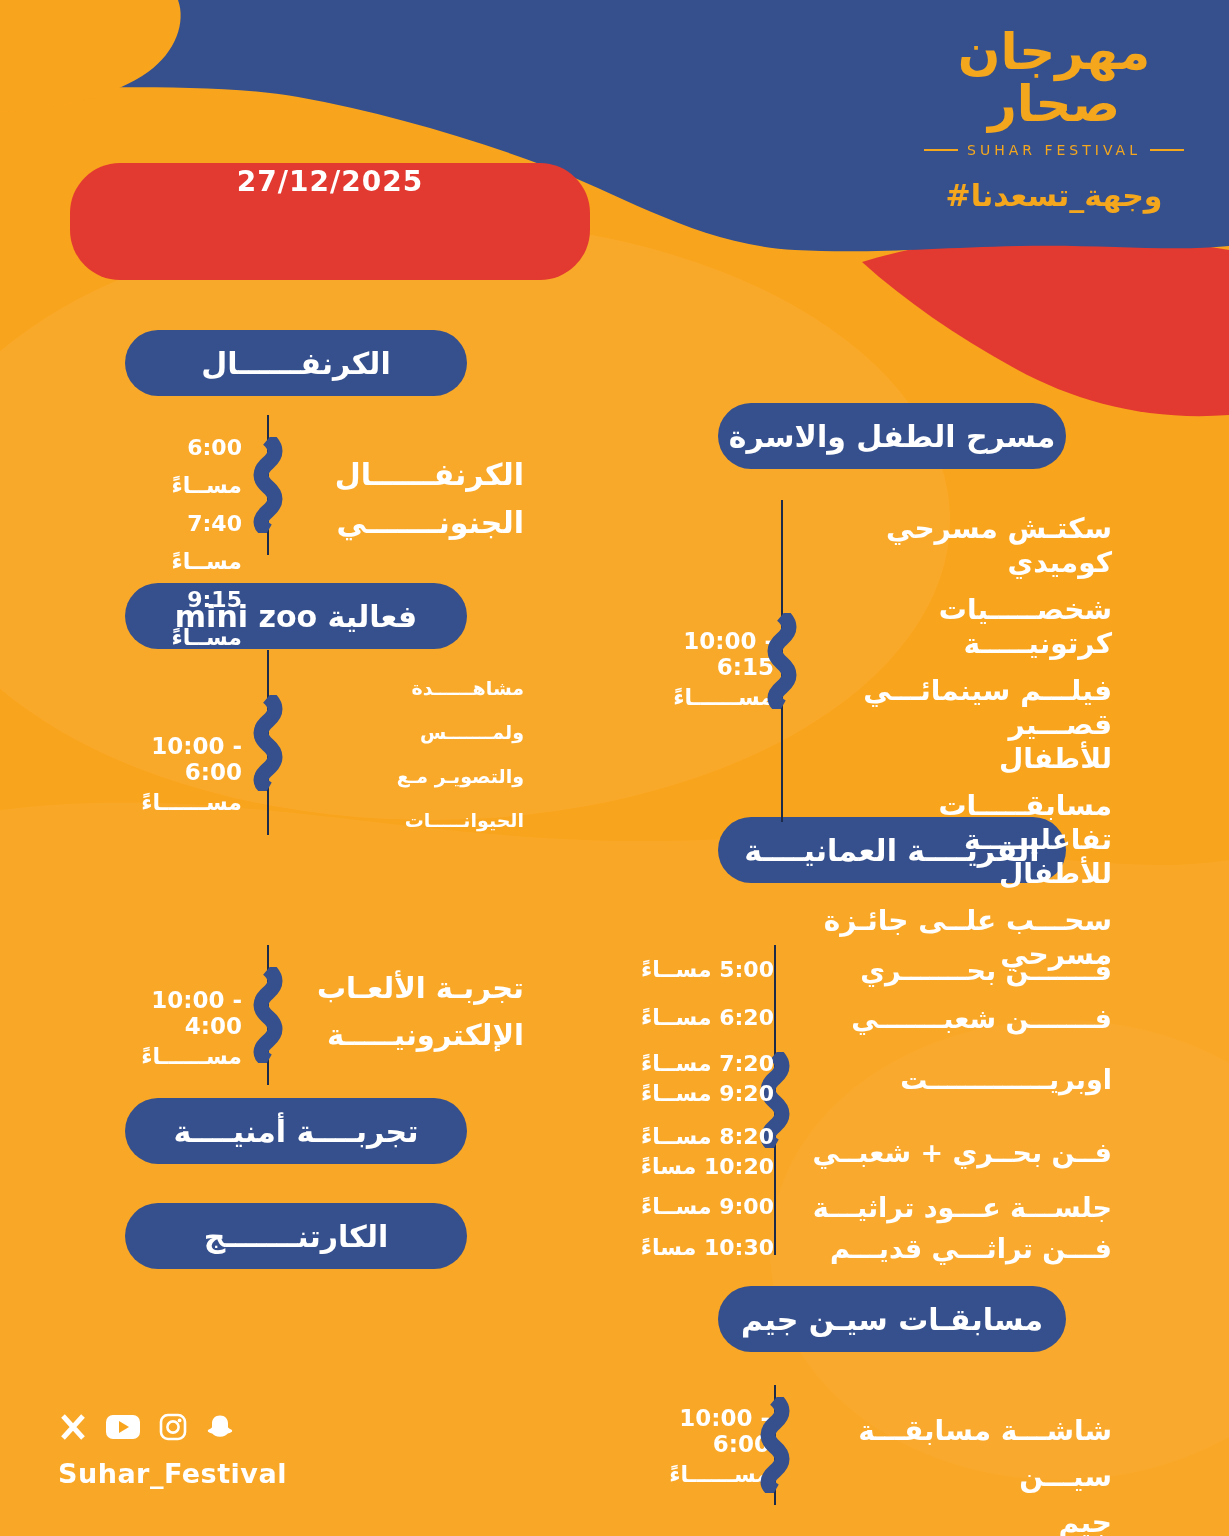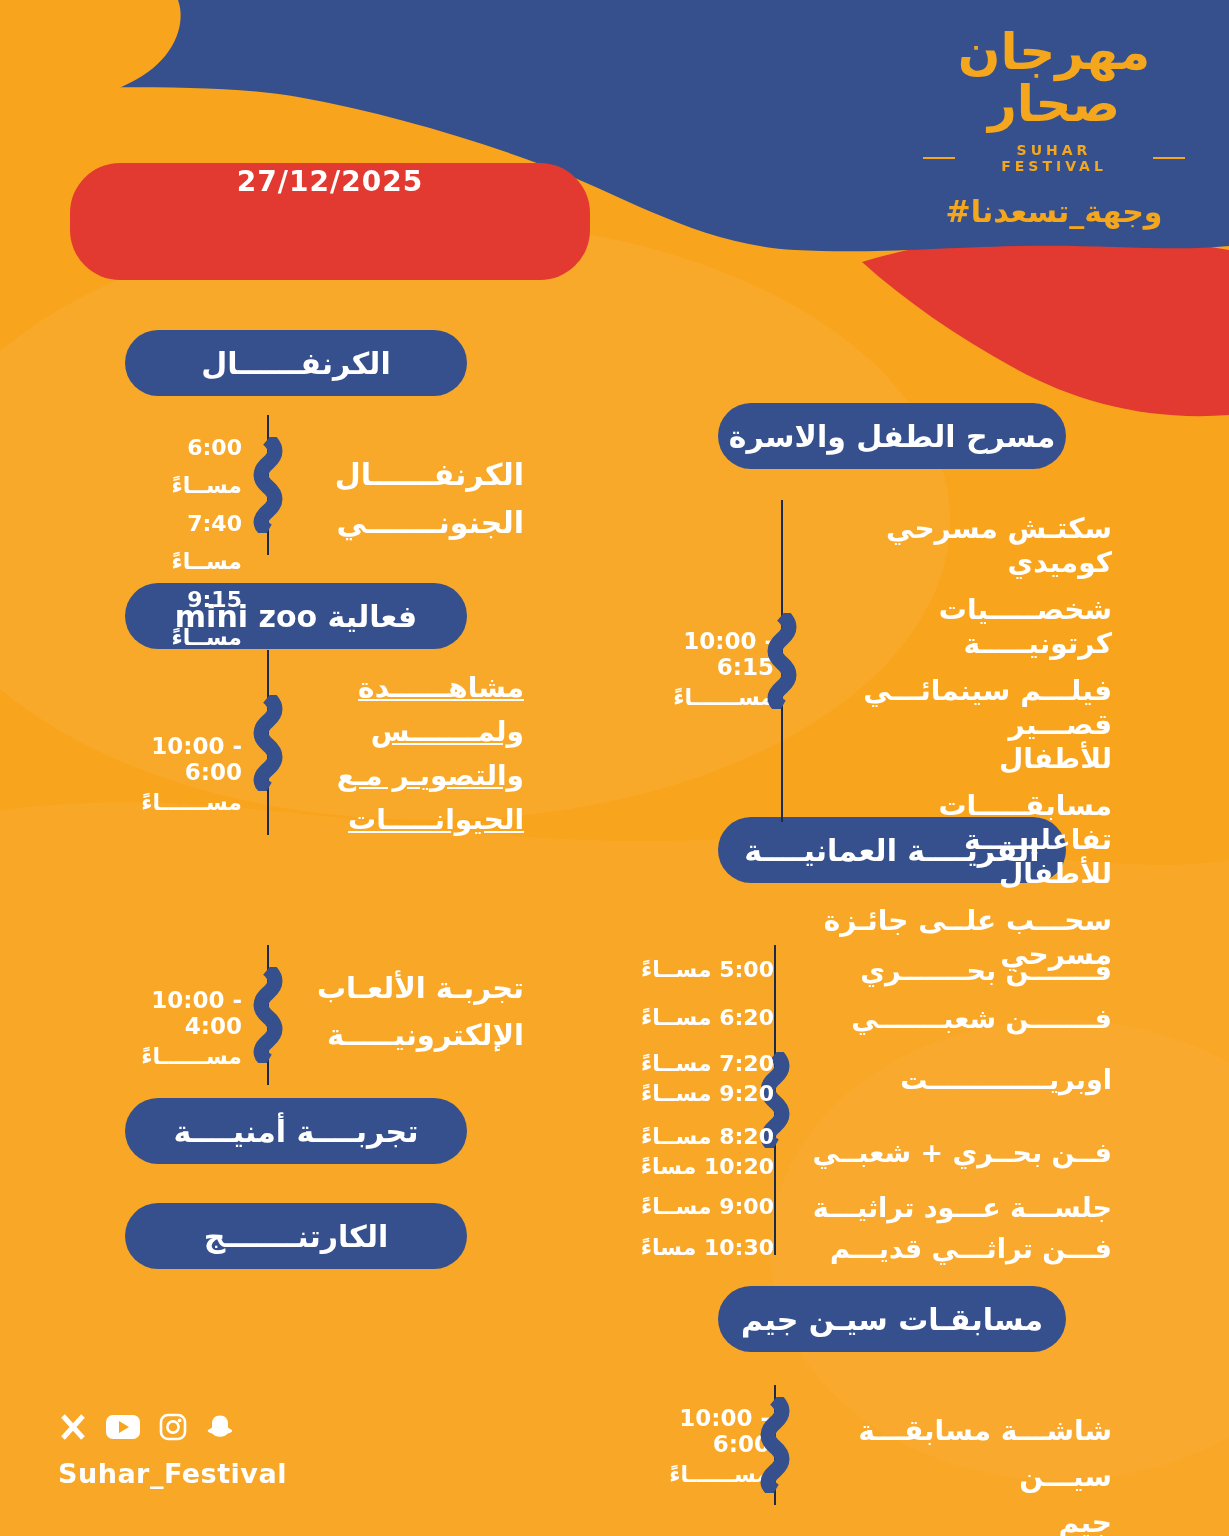--- a/index.html
+++ b/index.html
@@ -15,21 +15,21 @@
   .page{
     position:relative;width:1229px;height:1536px;margin:0 auto;
     background:var(--orange);overflow:hidden;
   }
   .bg{position:absolute;inset:0;width:100%;height:100%;}
 
   
   .logo{position:absolute;top:26px;right:44px;width:262px;text-align:center;color:var(--logo-orange);}
   .logo-ar{font-size:50px;font-weight:bold;line-height:1.04;letter-spacing:1px;direction:rtl;}
   .logo-en{margin-top:12px;display:flex;align-items:center;justify-content:center;gap:9px;
-           font-size:14px;font-weight:bold;letter-spacing:4px;}
+           font-size:14px;font-weight:normal;letter-spacing:4px;}
   .logo-en::before,.logo-en::after{content:"";width:34px;height:2px;background:var(--logo-orange);}
   .hashtag{margin-top:20px;font-size:30px;font-weight:bold;direction:ltr;}
 
   
   .title-box{position:absolute;left:70px;top:163px;width:520px;height:117px;
              background:var(--red);border-radius:50px;color:var(--white);text-align:center;}
   .title-box .t{margin-top:13px;font-size:45px;font-weight:bold;direction:rtl;}
   .title-box .d{margin-top:2px;font-size:28px;font-weight:bold;letter-spacing:1px;}
 
   
@@ -68,21 +68,21 @@
   .time-range{direction:ltr;display:block;font-size:23px;font-weight:bold;}
   .time-period{display:block;font-size:22px;font-weight:bold;line-height:36px;}
   .b-minizoo .times-col{top:83px;}
   .b-omantel .times-col{top:42px;}
   .b-theater .times-col{top:128px;left:12px;width:142px;}
   .b-seenjeem .times-col{top:20px;left:8px;width:142px;}
 
   .label-col{position:absolute;left:182px;right:6px;direction:rtl;text-align:right;
              font-weight:bold;}
   .b-carnival .label-col{top:36px;font-size:30px;line-height:48px;}
-  .b-minizoo .label-col{top:16px;font-size:28px;line-height:44px;text-decoration:underline;}
+  .b-minizoo .label-col{top:16px;font-size:19px;line-height:44px;}
   .b-omantel .label-col{top:20px;font-size:29px;line-height:47px;}
 
   .items-col{position:absolute;right:0;top:0;width:322px;direction:rtl;text-align:right;
              font-weight:bold;font-size:28px;}
   .items-col .line{line-height:34px;margin-top:13px;}
   .items-col .line:first-child{margin-top:12px;}
   .items-col .line.cont{margin-top:0;}
 
   
   .v-rows{position:absolute;inset:0;direction:rtl;}

